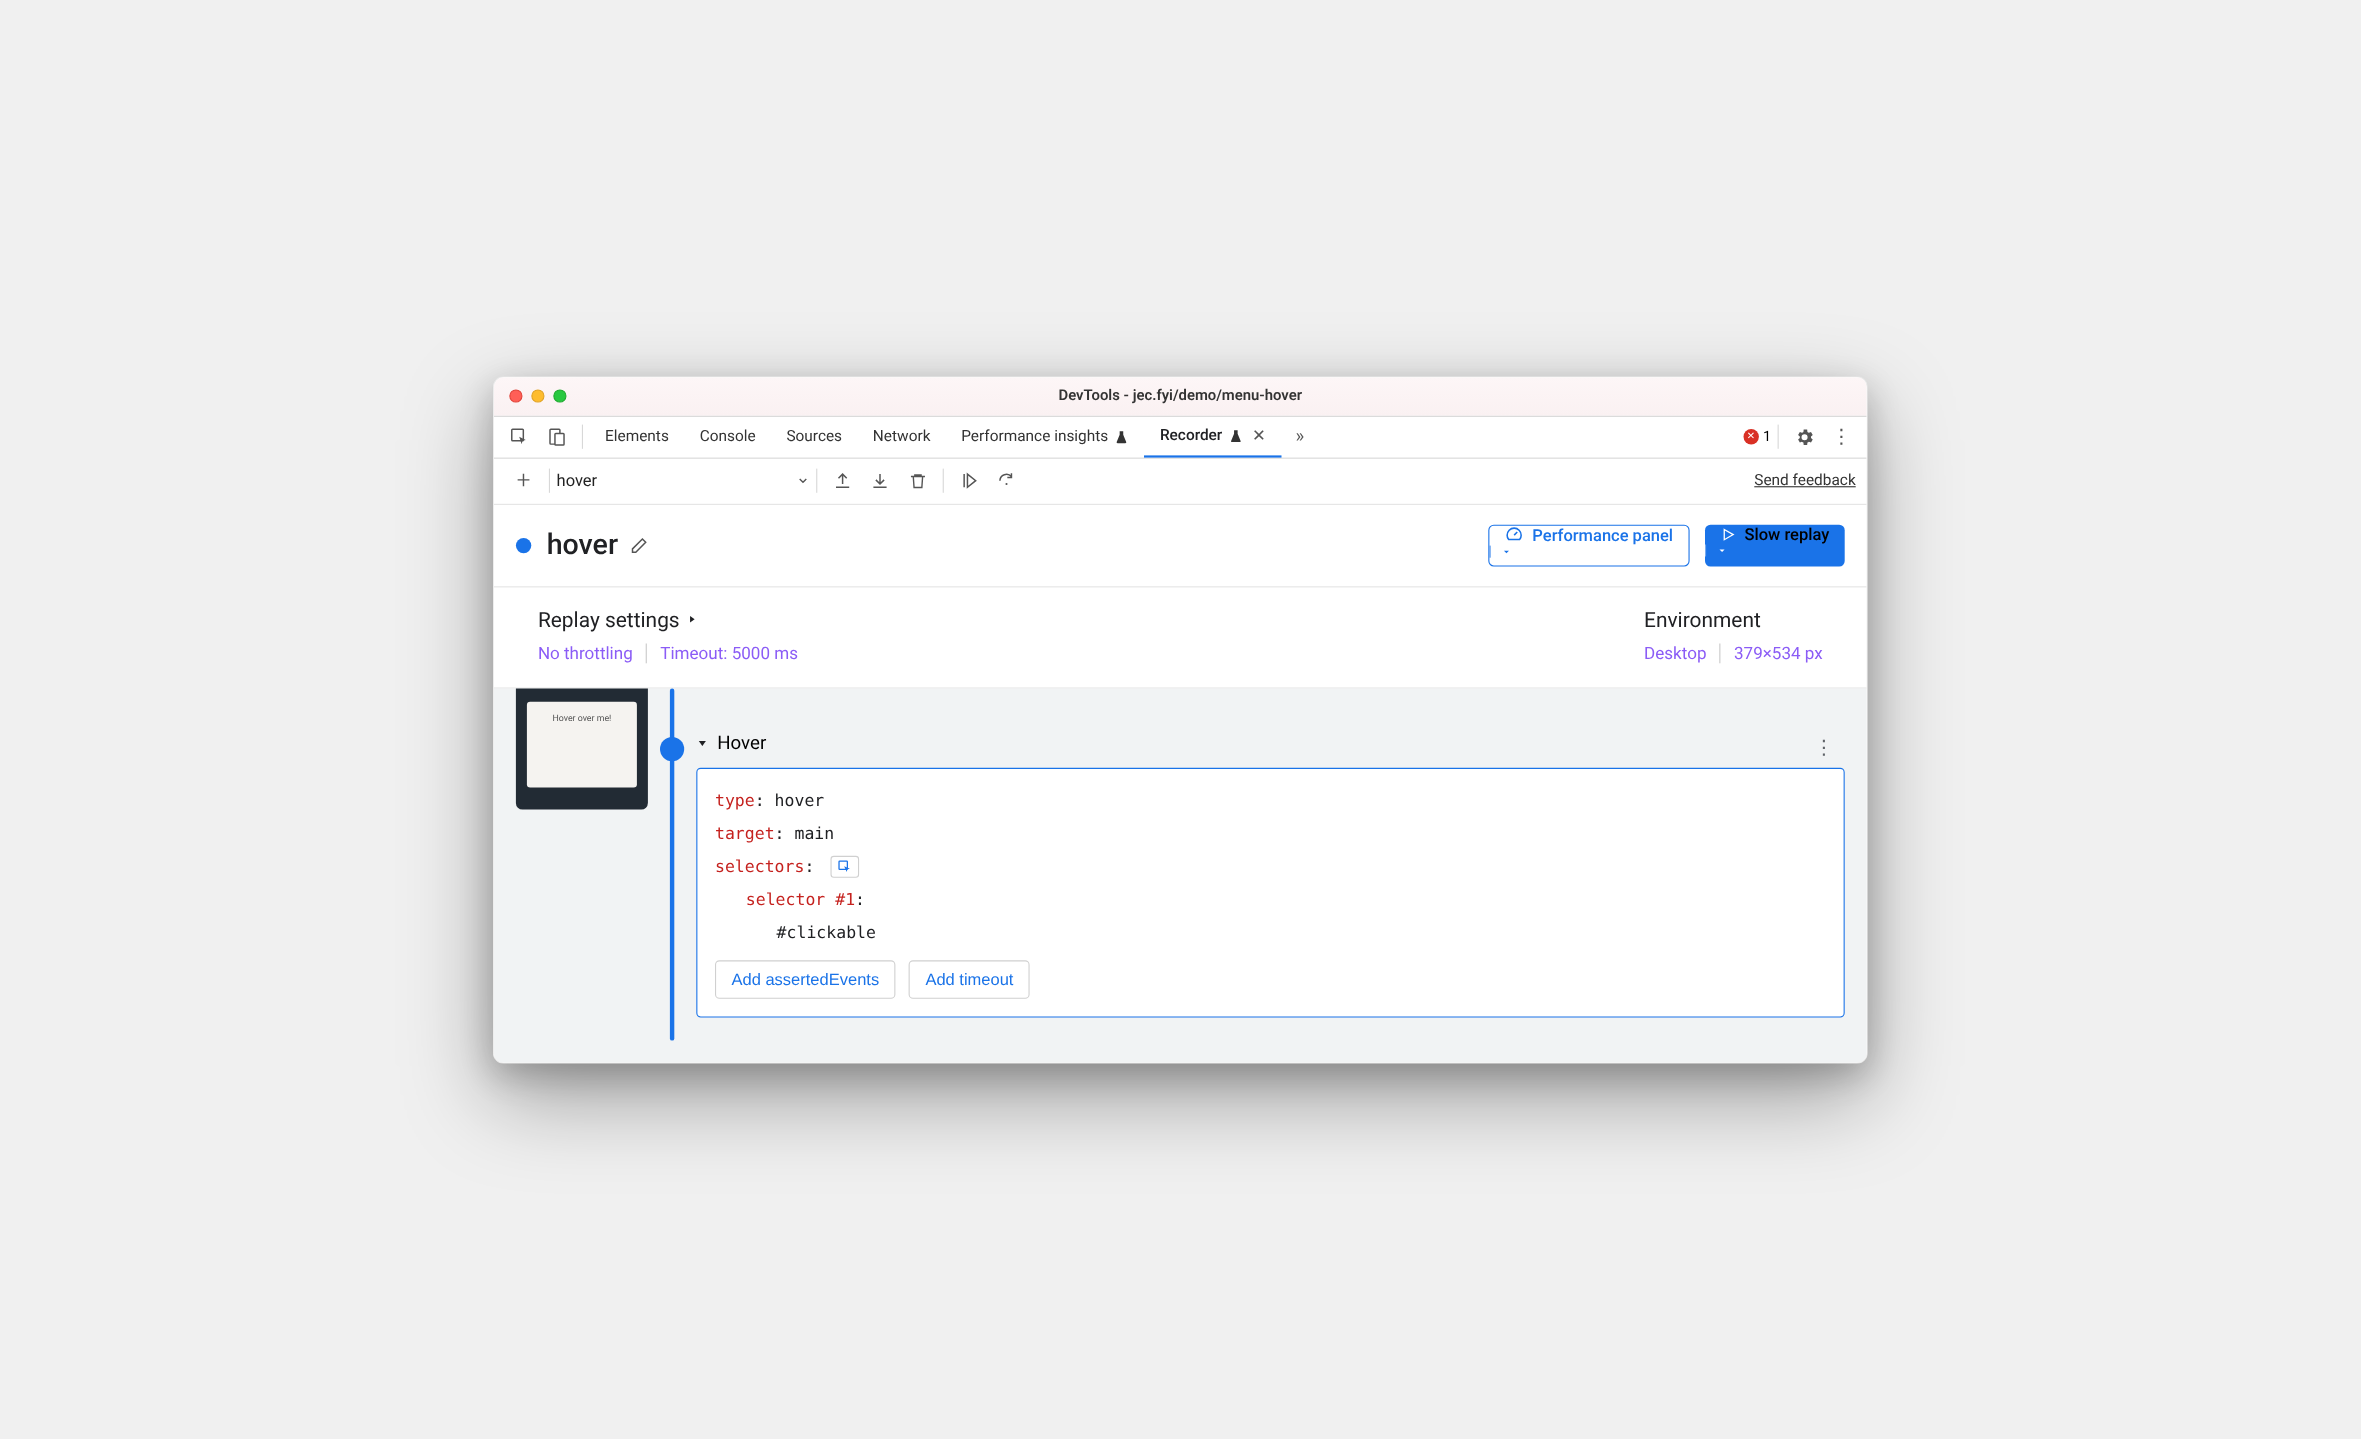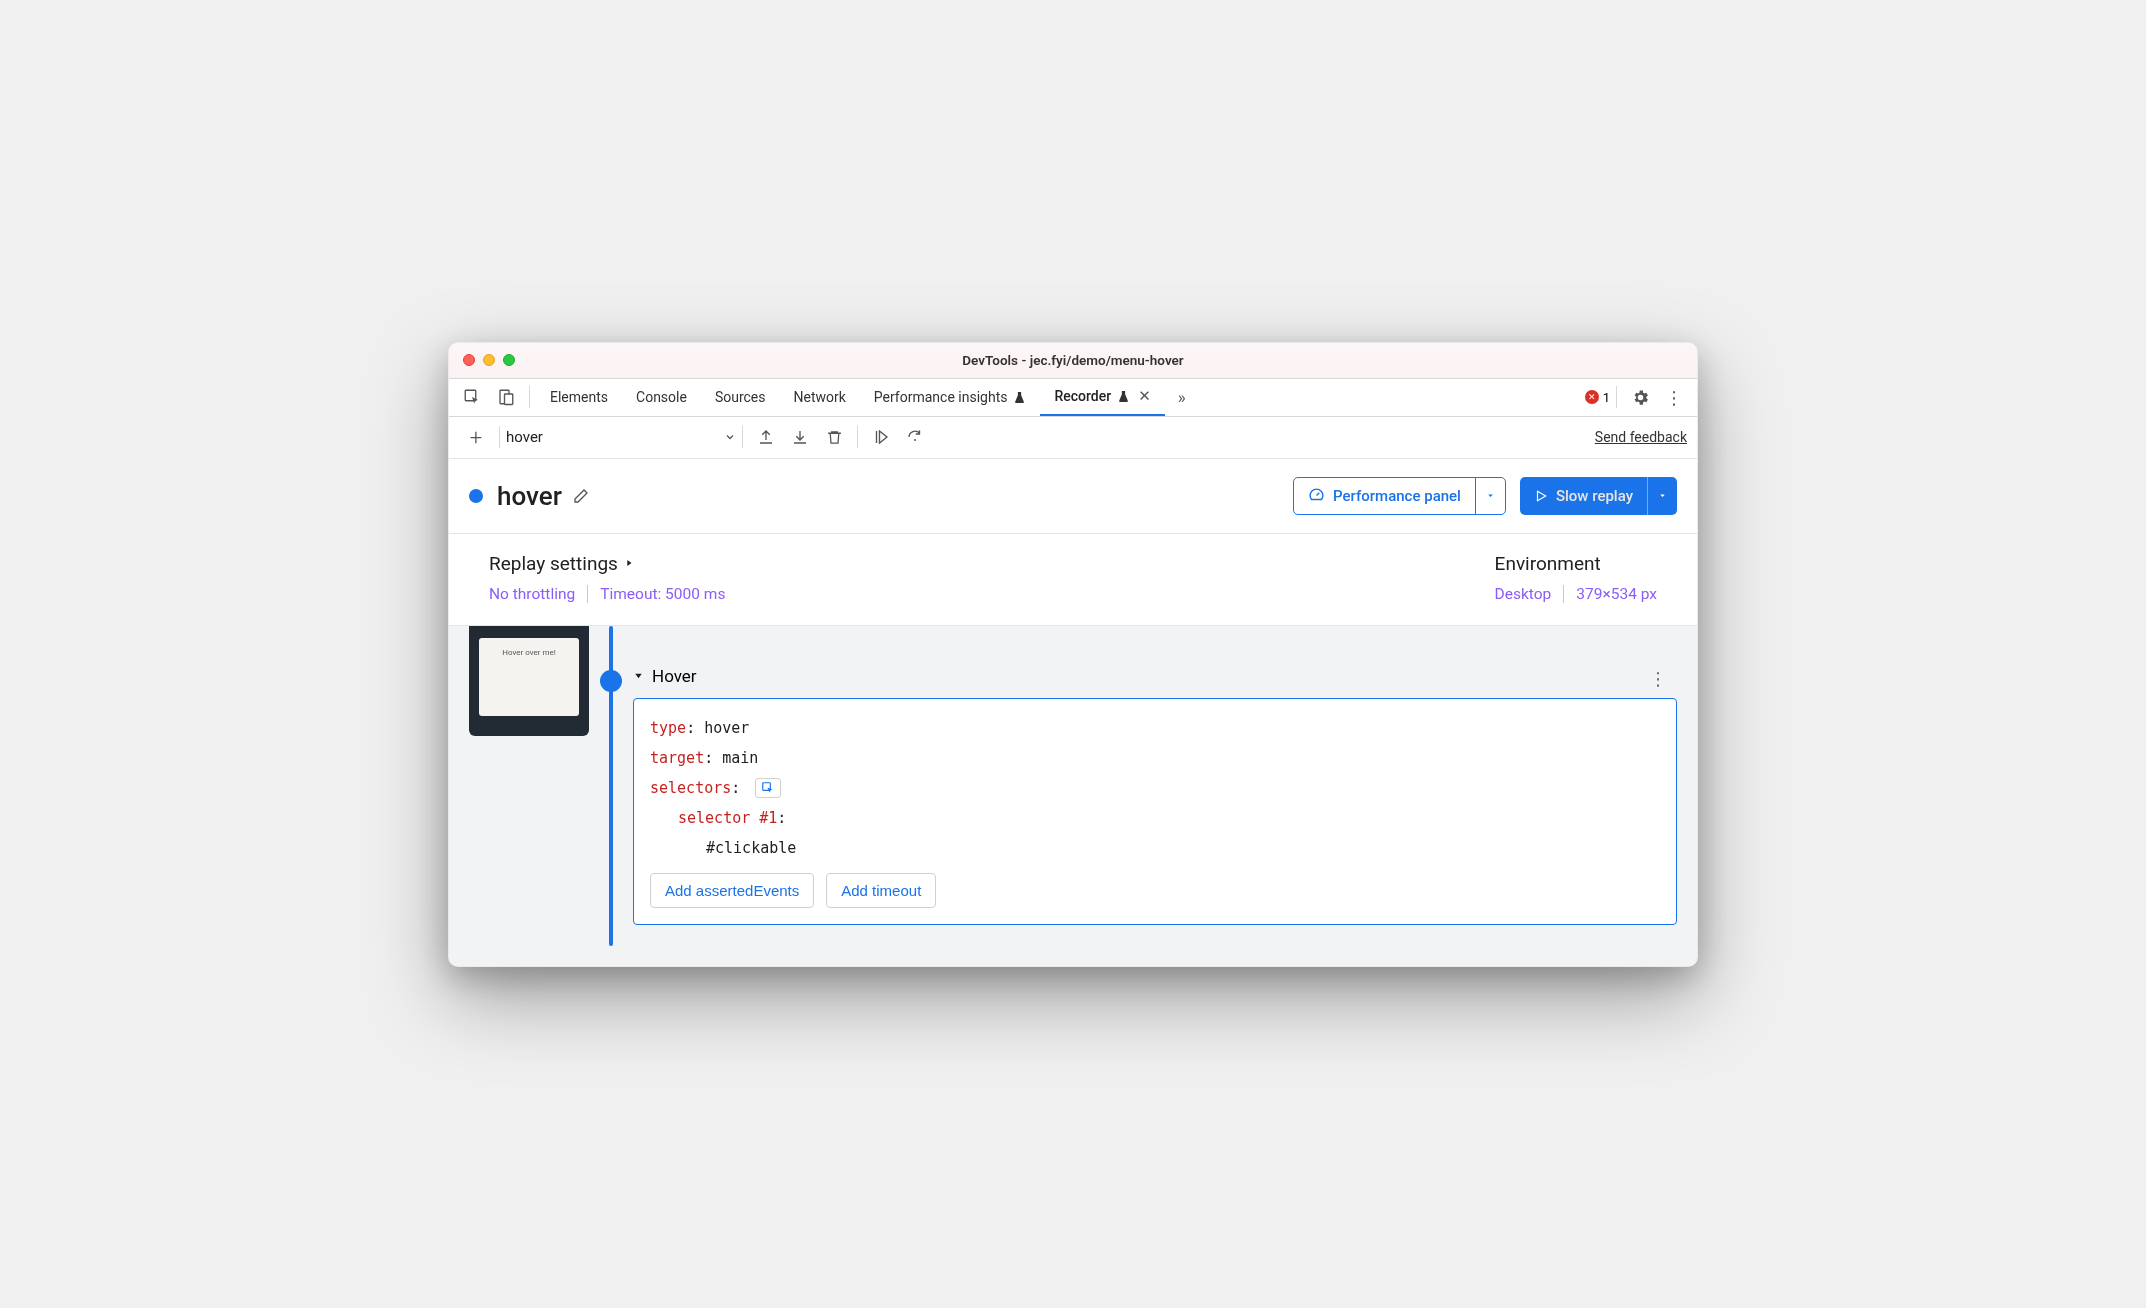--- a/index.html
+++ b/index.html
@@ -66,23 +66,23 @@
 
 .header-row {
   display: flex;
   align-items: center;
   padding: 18px 20px;
   border-bottom: 1px solid #e4e4e4;
 }
 .rec-dot { width: 14px; height: 14px; border-radius: 50%; background: #1a73e8; margin-right: 14px; }
 .rec-title { font-size: 26px; font-weight: 500; color: #202124; }
 .edit-ic { margin-left: 10px; color: #555; }
-.split-btn { display: flex; align-items: stretch; border-radius: 5px; overflow: hidden; height: 38px; }
+.split-btn { display: flex; align-items: stretch; border-radius: 5px; overflow: hidden; height: 38px; flex-direction: column; }
 .split-btn.outline { border: 1px solid #1a73e8; color: #1a73e8; background: #fff; }
-.split-btn.solid { background: #1a73e8; color: #e5e5e5; }
+.split-btn.solid { background: #1a73e8; color: #000000; }
 .split-main { display: flex; align-items: center; gap: 8px; padding: 0 14px; font-size: 15px; font-weight: 500; }
 .split-drop { display: flex; align-items: center; justify-content: center; width: 30px; }
 .split-btn.outline .split-drop { border-left: 1px solid #1a73e8; }
 .split-btn.solid .split-drop { border-left: 1px solid rgba(255,255,255,0.4); }
 
 .settings-row {
   display: flex;
   padding: 18px 40px 22px 40px;
   border-bottom: 1px solid #e4e4e4;
 }

